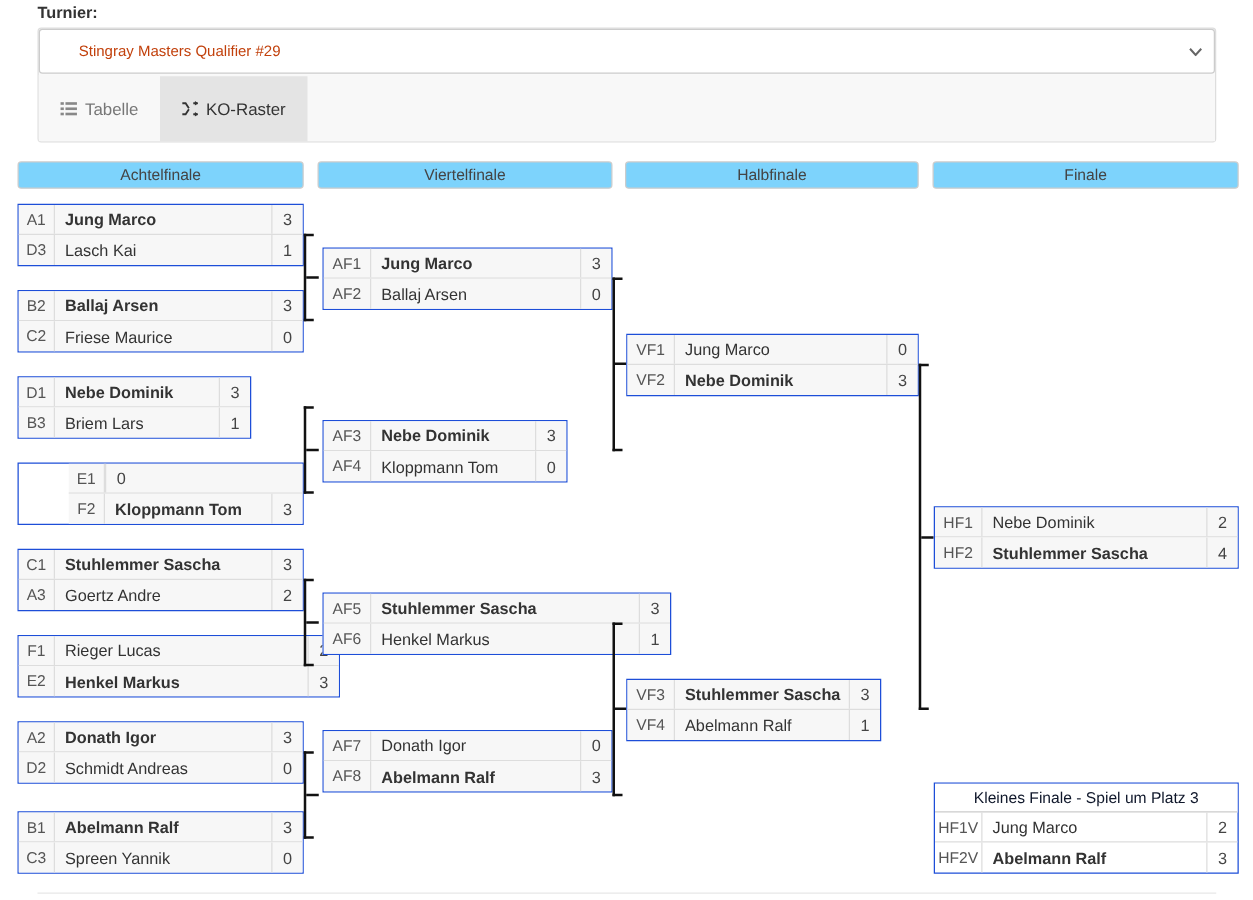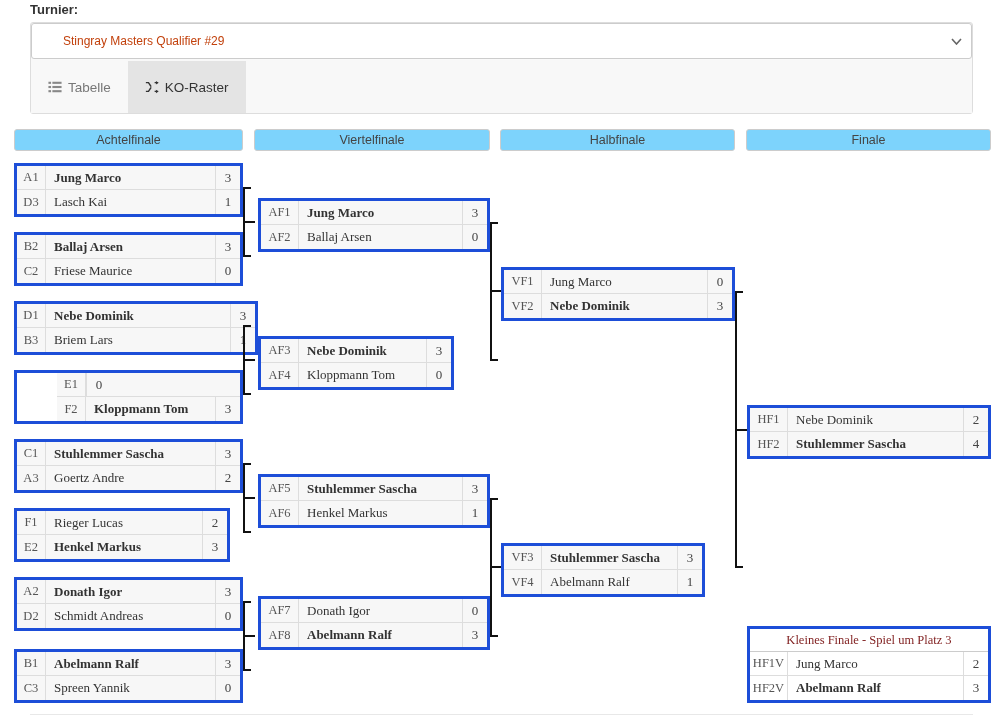--- a/index.html
+++ b/index.html
@@ -75,29 +75,29 @@
     border: 1px solid #cccccc;
     border-radius: 3px;
     font-size: 12.5px;
     color: #444444;
     display: flex; align-items: center; justify-content: center;
     text-align: center;
   }
 
   .match {
     position: absolute;
-    border: 3px solid #1d4ed8;
+    border: 1px solid #1d4ed8;
     background: #ffffff;
-    display: flex; flex-direction: column; font-family: Liberation Serif, serif;
+    display: flex; flex-direction: column;
   }
   .match-title {
     height: 23px;
     border-bottom: 1px solid #cccccc;
     display: flex; align-items: center; justify-content: center;
-    font-size: 12.5px; color: #7f1d1d;
+    font-size: 12.5px; color: #0f172a;
     background: #ffffff;
   }
   .row {
     height: 24px;
     display: flex; align-items: stretch;
     font-size: 13px;
   }
   .row.first { border-bottom: 1px solid #dddddd; }
   .row.shaded { background: #f7f7f7; }
   .seed {
@@ -207,21 +207,21 @@
       <div class="pname win">Ballaj Arsen</div>
       <div class="score">3</div>
     </div>
     <div class="row shaded">
       <div class="seed">C2</div>
       <div class="pname">Friese Maurice</div>
       <div class="score">0</div>
     </div>
   </div>
 
-  <div class="match" style="left:14px; top:301px; width:244px;">
+  <div class="match" style="left:14px; top:301px; width:187px;">
     <div class="row first shaded">
       <div class="seed">D1</div>
       <div class="pname win">Nebe Dominik</div>
       <div class="score">3</div>
     </div>
     <div class="row shaded">
       <div class="seed">B3</div>
       <div class="pname">Briem Lars</div>
       <div class="score">1</div>
     </div>
@@ -245,21 +245,21 @@
       <div class="pname win">Stuhlemmer Sascha</div>
       <div class="score">3</div>
     </div>
     <div class="row shaded">
       <div class="seed">A3</div>
       <div class="pname">Goertz Andre</div>
       <div class="score">2</div>
     </div>
   </div>
 
-  <div class="match" style="left:14px; top:508px; width:216px;">
+  <div class="match" style="left:14px; top:508px; width:258px;">
     <div class="row first shaded">
       <div class="seed">F1</div>
       <div class="pname">Rieger Lucas</div>
       <div class="score">2</div>
     </div>
     <div class="row shaded">
       <div class="seed">E2</div>
       <div class="pname win">Henkel Markus</div>
       <div class="score">3</div>
     </div>
@@ -335,34 +335,34 @@
       <div class="pname win">Nebe Dominik</div>
       <div class="score">3</div>
     </div>
     <div class="row shaded">
       <div class="seed wide">AF4</div>
       <div class="pname">Kloppmann Tom</div>
       <div class="score">0</div>
     </div>
   </div>
 
-  <div class="match" style="left:258px; top:474px; width:232px;">
+  <div class="match" style="left:258px; top:474px; width:279px;">
     <div class="row first shaded">
       <div class="seed wide">AF5</div>
       <div class="pname win">Stuhlemmer Sascha</div>
       <div class="score">3</div>
     </div>
     <div class="row shaded">
       <div class="seed wide">AF6</div>
       <div class="pname">Henkel Markus</div>
       <div class="score">1</div>
     </div>
   </div>
 
-  <div class="match" style="left:258px; top:596px; width:232px;">
+  <div class="match" style="left:258px; top:584px; width:232px;">
     <div class="row first shaded">
       <div class="seed wide">AF7</div>
       <div class="pname">Donath Igor</div>
       <div class="score">0</div>
     </div>
     <div class="row shaded">
       <div class="seed wide">AF8</div>
       <div class="pname win">Abelmann Ralf</div>
       <div class="score">3</div>
     </div>

